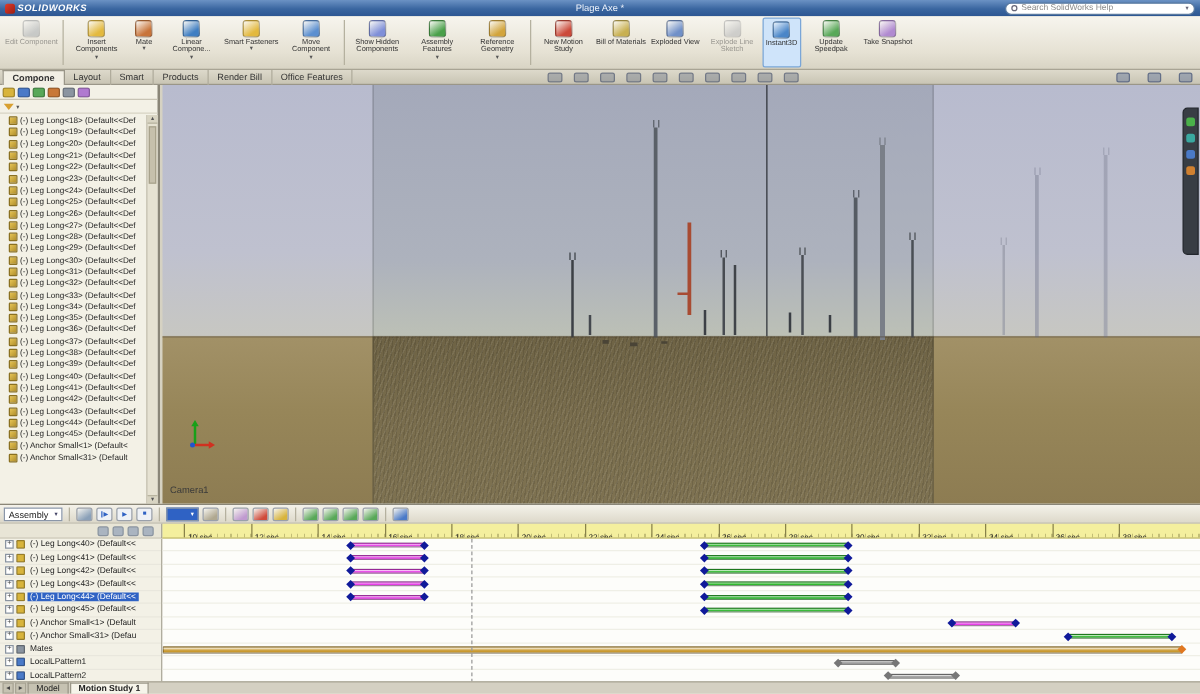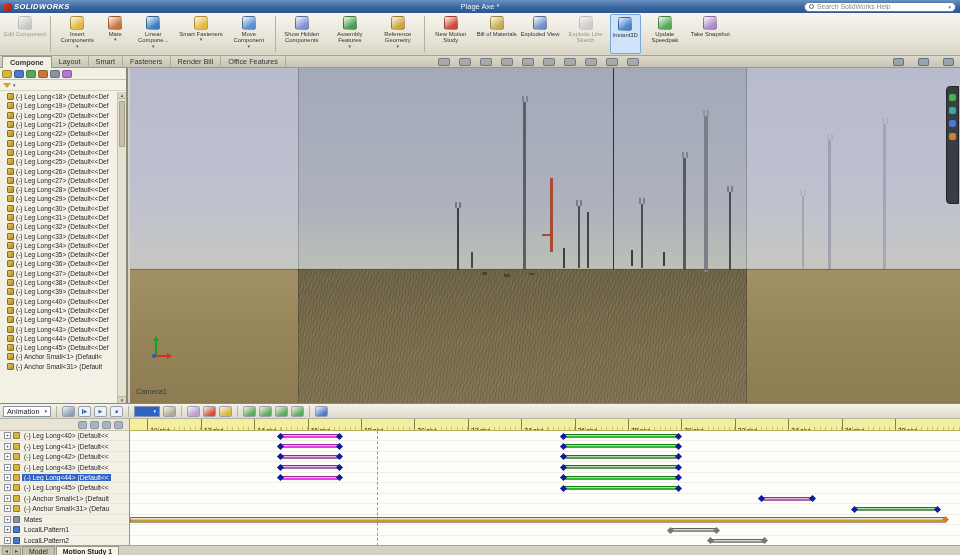--- a/index.html
+++ b/index.html
@@ -220,21 +220,21 @@
         <span class="ricon" style="background: linear-gradient(145deg, rgba(255, 255, 255, 0.55), rgb(176, 138, 208) 70%);"></span>
         <span class="rlabel">Take Snapshot</span>
       </div>
     </div>
 
   <div id="tabstrip">
     <div id="tabs">
         <span class="ctab active">Compone</span>
         <span class="ctab">Layout</span>
         <span class="ctab">Smart</span>
-        <span class="ctab">Fasteners</span>
+        <span class="ctab">Products</span>
         <span class="ctab">Render Bill</span>
         <span class="ctab">Office Features</span>
       </div>
     <div id="hud">
         <span class="hudicon"></span>
         <span class="hudicon"></span>
         <span class="hudicon"></span>
         <span class="hudicon"></span>
         <span class="hudicon"></span>
         <span class="hudicon"></span>
@@ -481,21 +481,21 @@
           <span class="fdot" style="background: rgb(58, 168, 160);"></span>
           <span class="fdot" style="background: rgb(74, 122, 200);"></span>
           <span class="fdot" style="background: rgb(208, 128, 48);"></span>
         </div>
     </div>
   </div>
 
   <div id="motion">
     <div id="motion-toolbar">
       <div class="combo">
-        <span>Animation</span>
+        <span>Assembly</span>
         <span class="caret">▾</span>
       </div>
       <span class="msep"></span>
     <span class="micon" style="background: linear-gradient(145deg, rgba(255, 255, 255, 0.5), rgb(138, 160, 184) 75%);"></span>
         <span class="micon">
           <span class="pbar"></span>
           <span>▶</span>
         </span>
         <span class="micon">
           <span>▶</span>

